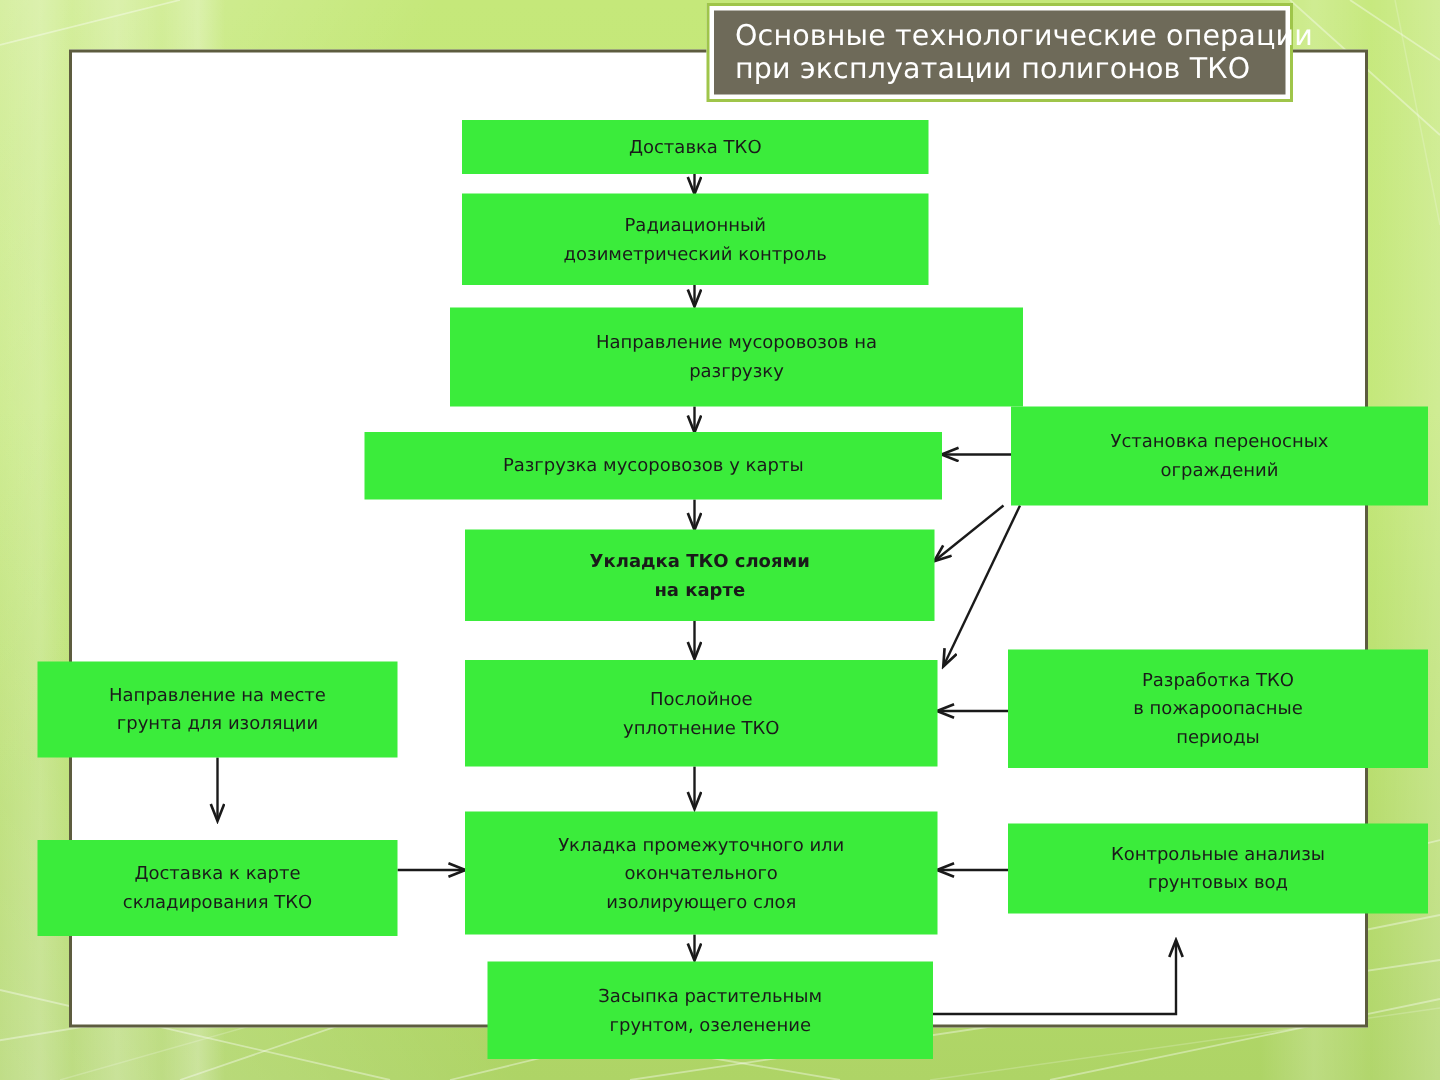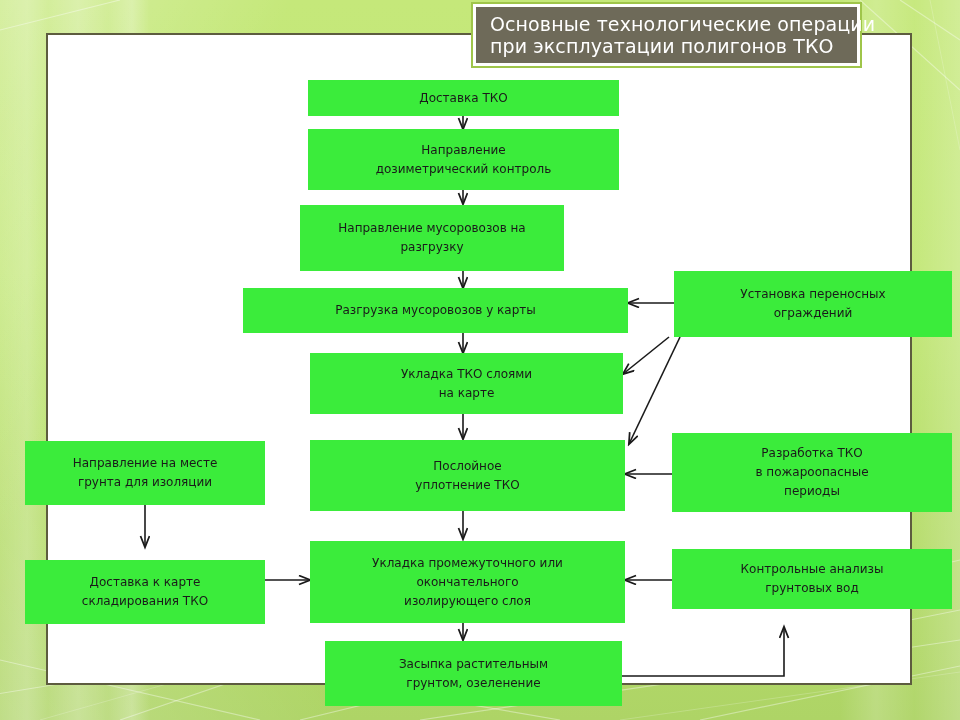--- a/index.html
+++ b/index.html
@@ -195,34 +195,34 @@
       <span class="tline">Основные технологические операции</span>
       <span class="tline">при эксплуатации полигонов ТКО</span>
     </div>
   </div>
 
   <div class="node" style="left:308px; top:80px; width:311px; height:36px;">
     <span class="nl">Доставка ТКО</span>
   </div>
 
   <div class="node" style="left:308px; top:129px; width:311px; height:61px; flex-direction:column;">
-    <span class="nl">Направление</span>
+    <span class="nl">Радиационный</span>
     <span class="nl">дозиметрический контроль</span>
   </div>
 
-  <div class="node" style="left:300px; top:205px; width:264px; height:66px; flex-direction:column;">
+  <div class="node" style="left:300px; top:205px; width:382px; height:66px; flex-direction:column;">
     <span class="nl">Направление мусоровозов на</span>
     <span class="nl">разгрузку</span>
   </div>
 
   <div class="node" style="left:243px; top:288px; width:385px; height:45px;">
     <span class="nl">Разгрузка мусоровозов у карты</span>
   </div>
 
-  <div class="node" style="left:310px; top:353px; width:313px; height:61px; flex-direction:column;">
+  <div class="node" style="left:310px; top:353px; width:313px; height:61px; flex-direction:column;font-weight:bold;">
     <span class="nl">Укладка ТКО слоями</span>
     <span class="nl">на карте</span>
   </div>
 
   <div class="node" style="left:310px; top:440px; width:315px; height:71px; flex-direction:column;">
     <span class="nl">Послойное</span>
     <span class="nl">уплотнение ТКО</span>
   </div>
 
   <div class="node" style="left:310px; top:541px; width:315px; height:82px; flex-direction:column;">

